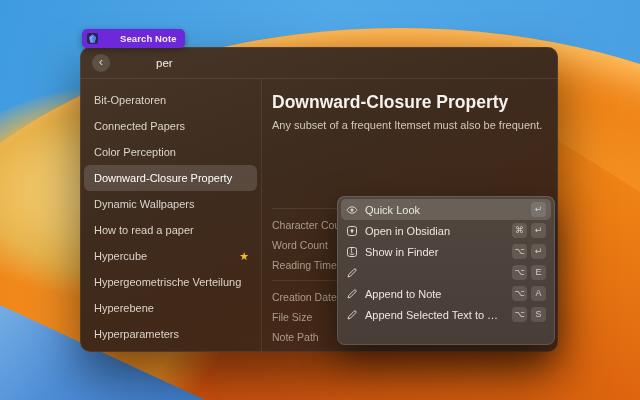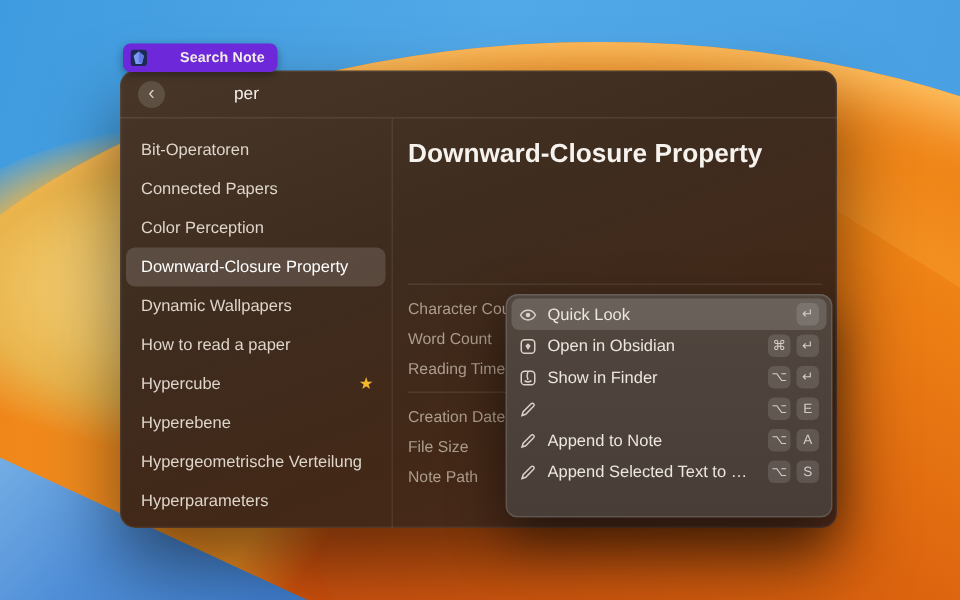--- a/index.html
+++ b/index.html
@@ -130,32 +130,33 @@
             <span>Dynamic Wallpapers</span>
           </div>
         <div class="side-item">
             <span>How to read a paper</span>
           </div>
         <div class="side-item">
           <span>Hypercube</span>
           <span class="star">★</span>
         </div>
         <div class="side-item">
+            <span>Hypergeometrische Verteilung</span>
+          </div>
+        <div class="side-item">
             <span>Hyperebene</span>
-          </div>
-        <div class="side-item">
-            <span>Hypergeometrische Verteilung</span>
           </div>
         <div class="side-item">
             <span>Hyperparameters</span>
           </div>
       </div>
 
       <div class="detail">
         <div class="detail-title">Downward-Closure Property</div>
+        <div class="detail-subtitle">Any subset of a frequent Itemset must also be frequent.</div>
 
         <div class="meta-divider md-top"></div>
         <div class="meta-group">
           <div class="meta-row">Character Count</div>
           <div class="meta-row">Word Count</div>
           <div class="meta-row">Reading Time</div>
         </div>
         <div class="meta-divider md-mid"></div>
         <div class="meta-group">
           <div class="meta-row">Creation Date</div>

